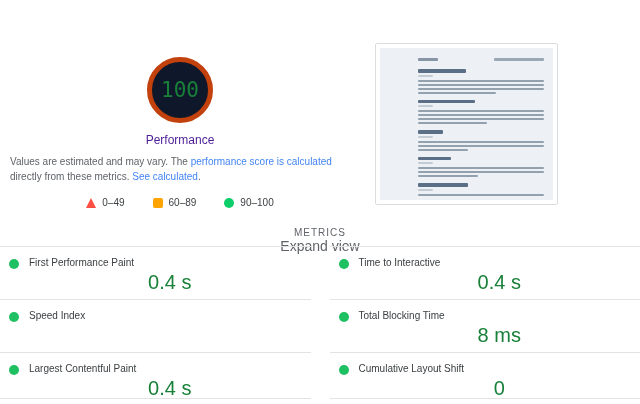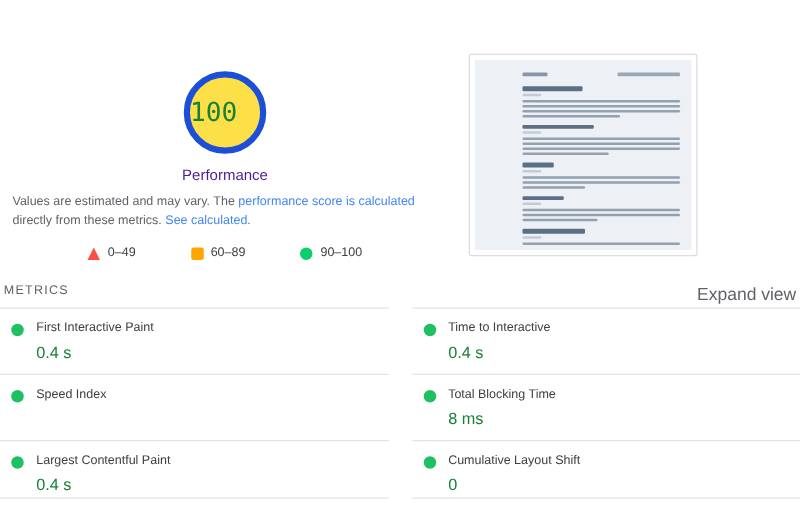--- a/index.html
+++ b/index.html
@@ -8,36 +8,36 @@
     background:#ffffff; font-family:"Liberation Sans", sans-serif;
     -webkit-font-smoothing:antialiased;
   }
 
   
   .summary {
     position:absolute; left:0; top:57px; width:360px;
     display:flex; flex-direction:column; align-items:center;
   }
   .gauge {
-    width:56px; height:56px; border:5px solid #1d4ed8; border-radius:50%;
-    background:#fde047; display:flex; align-items:center; 
+    width:56px; height:56px; border:5px solid #c2410c; border-radius:50%;
+    background:#0f172a; display:flex; align-items:center; justify-content:center;
     cursor:pointer;
   }
   .gauge-score {
     font-family:"DejaVu Sans Mono", monospace;
     font-size:21px; color:#188038; line-height:1;
   }
   .cat-title { margin-top:7px; font-size:12px; color:#4c1d95; line-height:20px; }
   .desc {
     margin-top:4px; width:340px; 
     font-size:10px; line-height:15px; color:#5f6368;
   }
   .desc .link { color:#4285f4; cursor:pointer; }
   .legend {
-    margin-top:13px; display:flex; align-items:center; column-gap:44px;
+    margin-top:13px; display:flex; align-items:center; column-gap:28px;
     font-size:10px; color:#3c4043;
   }
   .legend-item { display:flex; align-items:center; column-gap:6px; }
   .shape-triangle {
     width:0; height:0;
     border-left:5.5px solid transparent; border-right:5.5px solid transparent;
     border-bottom:10px solid #ff4e42;
   }
   .shape-square { width:10px; height:10px; border-radius:2px; background:#ffa400; }
   .shape-circle { width:10px; height:10px; border-radius:50%; background:#0cce6b; }
@@ -57,38 +57,39 @@
   .t-site { width:20px; height:3px; background:#8795a5; }
   .t-nav { width:50px; height:2.5px; background:#9aa7b5; }
   .t-section { margin-bottom:6px; }
   .t-head { height:3.5px; background:#5b7086; margin-bottom:2px; }
   .t-date { height:2px; width:15px; background:#c3ccd5; margin:2px 0 3px 0; }
   .t-line { height:2px; background:#93a0ae; margin-bottom:2px; }
 
   
   .metrics { position:absolute; left:0; top:227px; width:640px; }
   .metrics-header {
-    height:19px; display:flex; justify-content:space-between; 
+    height:19px; display:flex; justify-content:space-between; align-items:center;
     padding:0 3px;
+    flex-direction:column;
   }
   .metrics-title { font-size:10px; letter-spacing:1px; color:#5f6368; }
   .expand-view { font-size:14px; color:#5f6368; cursor:pointer; }
   .metrics-cols { display:flex; column-gap:19px; }
   .mcol { flex:1 1 0; border-bottom:1px solid #e3e3e3; }
   .mrow {
     position:relative; box-sizing:border-box; height:53px;
     border-top:1px solid #e3e3e3; padding:10px 0 0 29px;
   }
   .mrow:last-child { height:46px; }
   .mdot {
     position:absolute; left:9px; top:12px; width:10px; height:10px;
     border-radius:50%; background:#1fc061;
   }
   .mlabel { font-size:10px; line-height:12px; color:#3c4043; }
-  .mvalue { margin-top:4px; font-size:13px; line-height:18px; color:#188038; }
+  .mvalue { margin-top:4px; font-size:20px; line-height:18px; color:#188038;text-align:center; }
 </style>
 </head>
 <body>
 
 <div class="summary">
   <div class="gauge">
     <span class="gauge-score">100</span>
   </div>
 
   <div class="cat-title">Performance</div>
@@ -162,21 +163,21 @@
 <div class="metrics">
   <div class="metrics-header">
     <span class="metrics-title">METRICS</span>
     <span class="expand-view">Expand view</span>
   </div>
 
   <div class="metrics-cols">
     <div class="mcol">
       <div class="mrow">
         <span class="mdot"></span>
-        <div class="mlabel">First Interactive Paint</div>
+        <div class="mlabel">First Performance Paint</div>
         <div class="mvalue">0.4 s</div>
       </div>
       <div class="mrow">
         <span class="mdot"></span>
         <div class="mlabel">Speed Index</div>
       </div>
       <div class="mrow">
         <span class="mdot"></span>
         <div class="mlabel">Largest Contentful Paint</div>
         <div class="mvalue">0.4 s</div>

